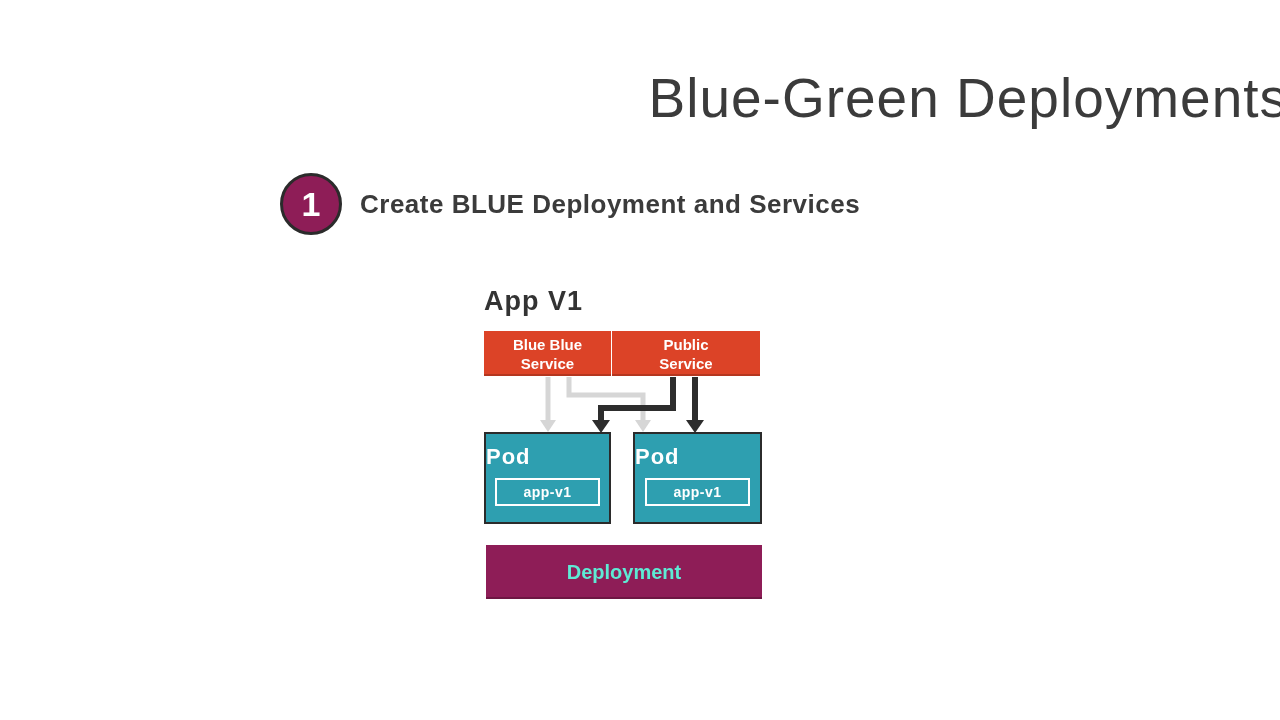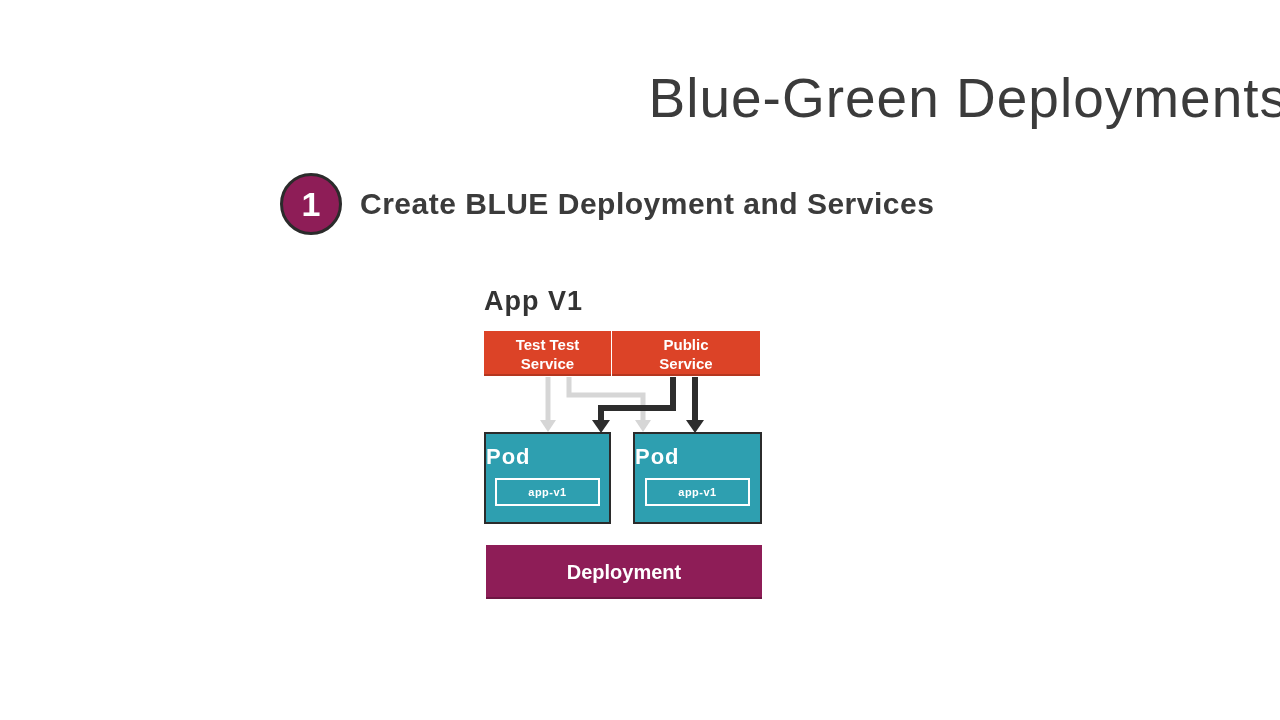--- a/index.html
+++ b/index.html
@@ -44,21 +44,21 @@
     font-size: 34px;
     font-weight: 700;
   }
   .step-label {
     position: absolute;
     left: 360px;
     top: 173px;
     height: 62px;
     display: flex;
     align-items: center;
-    font-size: 30px;
+    font-size: 26px;
     font-weight: 700;
     letter-spacing: 0.5px;
     color: var(--text_dark);
   }
 
   
   .app-label {
     position: absolute;
     left: 484px;
     top: 286px;
@@ -109,34 +109,34 @@
   }
   .pod-inner {
     box-sizing: border-box;
     margin: 8px auto 8px auto;
     width: 105px;
     height: 28px;
     border: 2px solid #ffffff;
     display: flex;
     align-items: center;
     justify-content: center;
-    font-size: 11px;
+    font-size: 14px;
     font-weight: 700;
     letter-spacing: 0.5px;
   }
 
   .deployment {
     position: absolute;
     left: 486px;
     top: 545px;
     width: 276px;
     height: 54px;
     box-sizing: border-box;
     background: var(--brand_maroon);
-    color: #ffffff;
+    color: #5eead4;
     text-align: center;
     font-size: 20px;
     font-weight: 700;
     line-height: 26px;
     display: flex;
     flex-direction: column;
     justify-content: center;
     box-shadow: inset 0 -2px 0 rgba(0,0,0,0.22);
   }
 
@@ -161,21 +161,21 @@
   <h1 class="slide-title">Blue-Green Deployments</h1>
 
   <div class="step-circle">
     <span>1</span>
   </div>
   <div class="step-label">Create BLUE Deployment and Services</div>
 
   <div class="app-label">App V1</div>
 
   <div class="svc svc-left">
-    <span>Test Test</span>
+    <span>Blue Blue</span>
     <span>Service</span>
   </div>
   <div class="svc svc-right">
     <span>Public</span>
     <span>Service</span>
   </div>
 
   <svg class="arrows" viewBox="0 0 1280 720" aria-hidden="true">
 
     <path class="arrow-light" d="M548 377 L548 421"></path>

